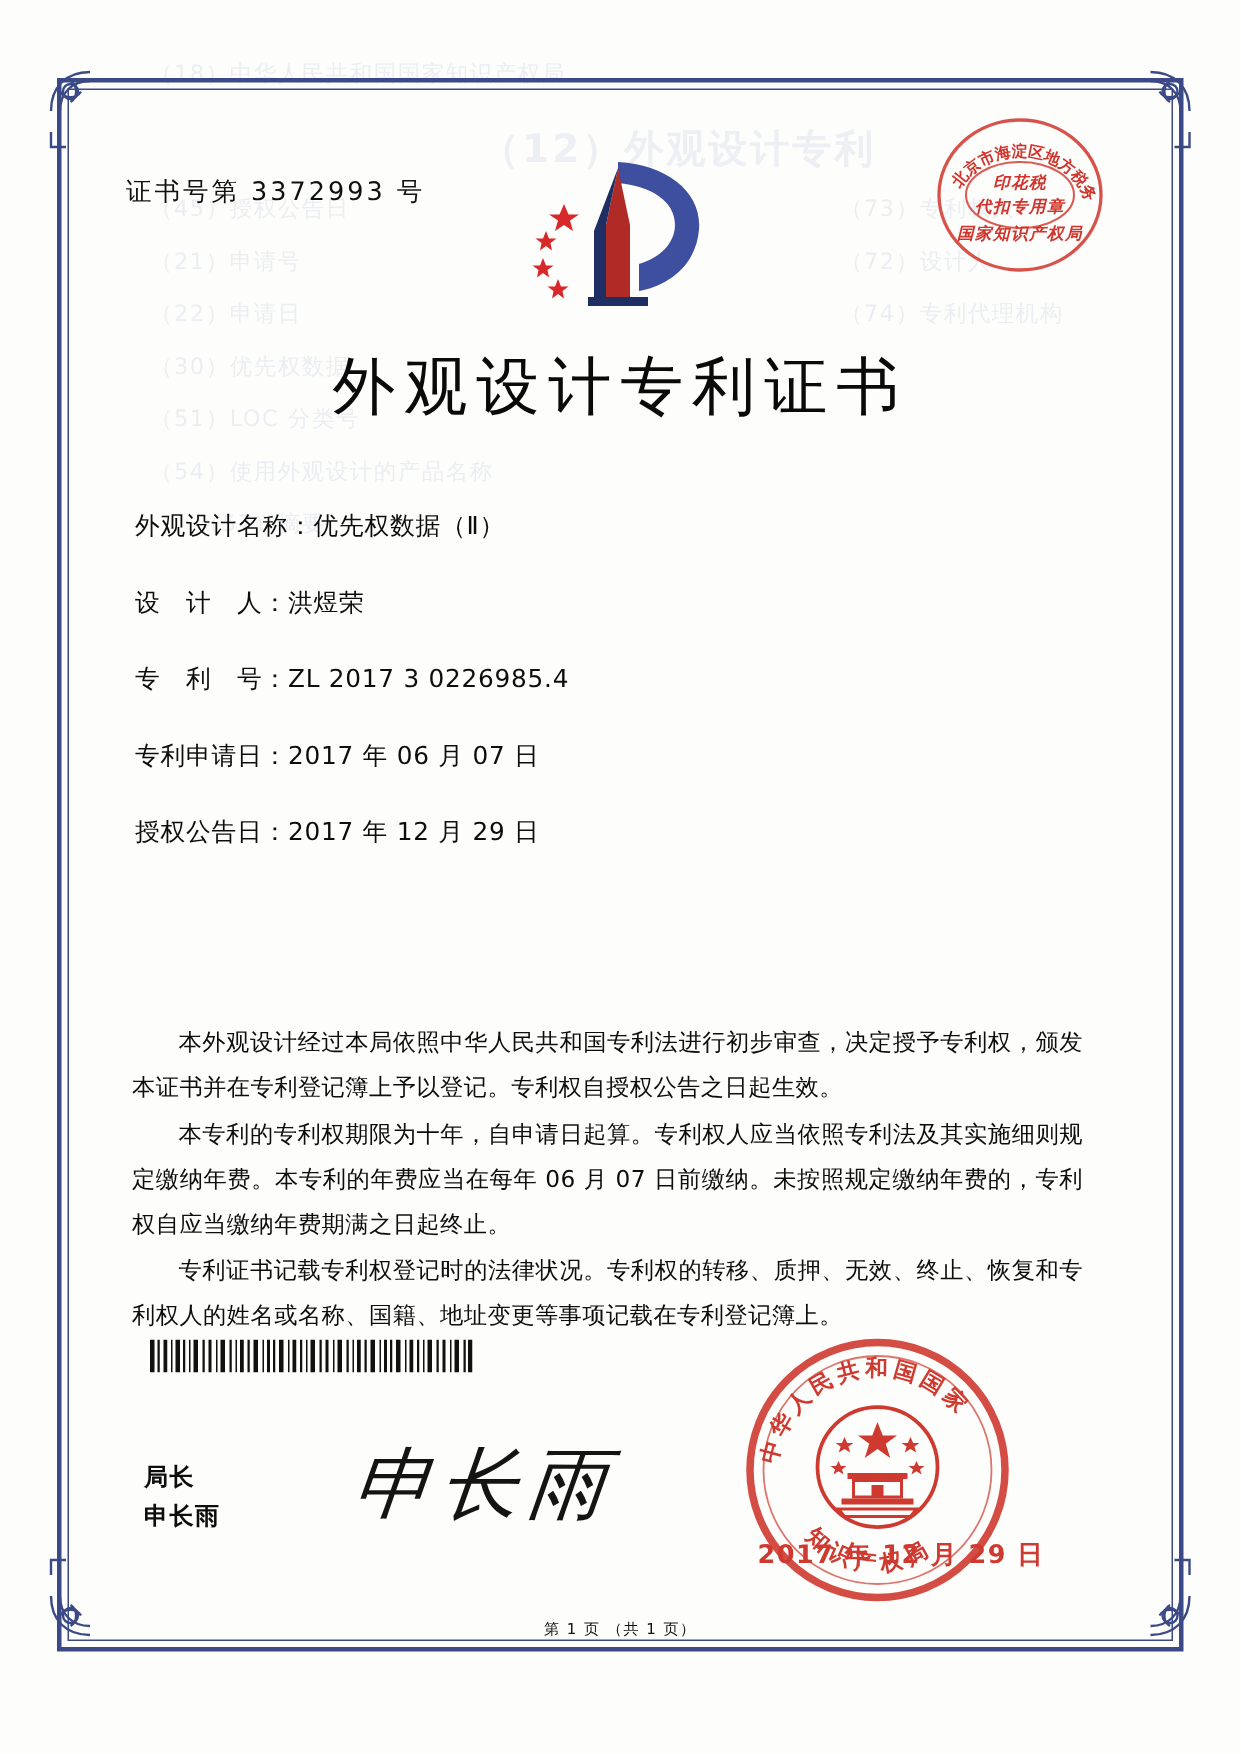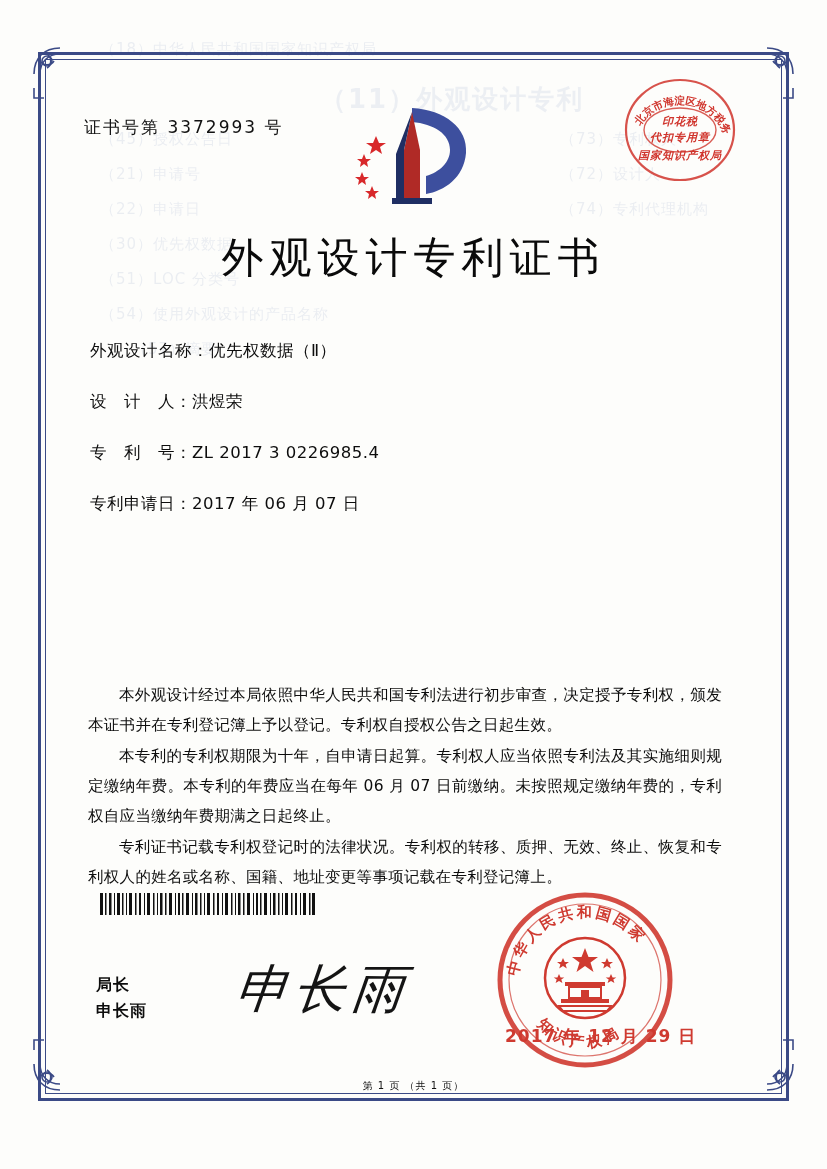--- a/index.html
+++ b/index.html
@@ -205,21 +205,21 @@
     letter-spacing: 1px;
   }
 </style>
 </head>
 <body>
 
 <div class="page">
 
   <div class="watermark">
     <div class="wm-line" style="left:100px; top:40px;">（18）中华人民共和国国家知识产权局</div>
-    <div class="wm-title" style="left:320px; top:82px;">（11）外观设计专利</div>
+    <div class="wm-title" style="left:320px; top:82px;">（12）外观设计专利</div>
     <div class="wm-line" style="left:100px; top:130px;">（45）授权公告日</div>
     <div class="wm-line" style="left:100px; top:165px;">（21）申请号</div>
     <div class="wm-line" style="left:100px; top:200px;">（22）申请日</div>
     <div class="wm-line" style="left:100px; top:235px;">（30）优先权数据</div>
     <div class="wm-line" style="left:560px; top:130px;">（73）专利权人</div>
     <div class="wm-line" style="left:560px; top:165px;">（72）设计人</div>
     <div class="wm-line" style="left:560px; top:200px;">（74）专利代理机构</div>
     <div class="wm-line" style="left:100px; top:270px;">（51）LOC 分类号</div>
     <div class="wm-line" style="left:100px; top:305px;">（54）使用外观设计的产品名称</div>
     <div class="wm-line" style="left:100px; top:340px;padding-left:32px;">（57）摘要</div>
@@ -310,20 +310,23 @@
       <span class="field-label">外观设计名称：</span><span class="field-value">优先权数据（Ⅱ）</span>
     </div>
     <div class="field-row">
       <span class="field-label">设　计　人：</span><span class="field-value">洪煜荣</span>
     </div>
     <div class="field-row">
       <span class="field-label">专　利　号：</span><span class="field-value">ZL 2017 3 0226985.4</span>
     </div>
     <div class="field-row">
       <span class="field-label">专利申请日：</span><span class="field-value">2017 年 06 月 07 日</span>
+    </div>
+    <div class="field-row">
+      <span class="field-label">授权公告日：</span><span class="field-value">2017 年 12 月 29 日</span>
     </div>
   </div>
 
   <div class="body-text">
     <p>本外观设计经过本局依照中华人民共和国专利法进行初步审查，决定授予专利权，颁发本证书并在专利登记簿上予以登记。专利权自授权公告之日起生效。</p>
     <p>本专利的专利权期限为十年，自申请日起算。专利权人应当依照专利法及其实施细则规定缴纳年费。本专利的年费应当在每年 06 月 07 日前缴纳。未按照规定缴纳年费的，专利权自应当缴纳年费期满之日起终止。</p>
     <p>专利证书记载专利权登记时的法律状况。专利权的转移、质押、无效、终止、恢复和专利权人的姓名或名称、国籍、地址变更等事项记载在专利登记簿上。</p>
   </div>
 
   <div class="barcode">

